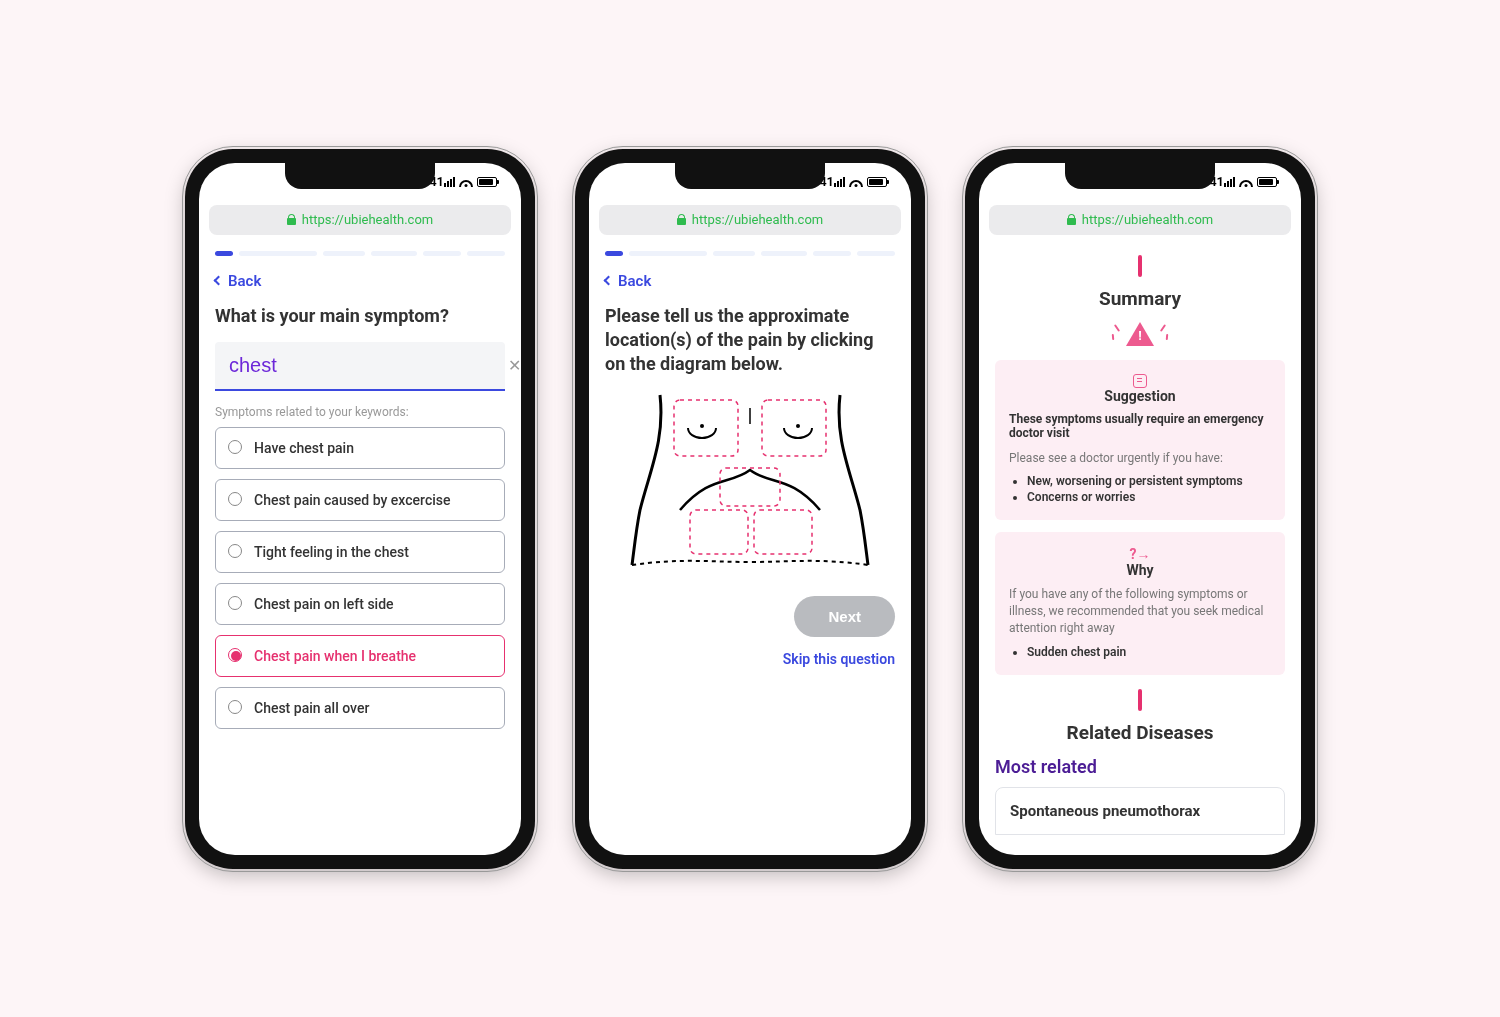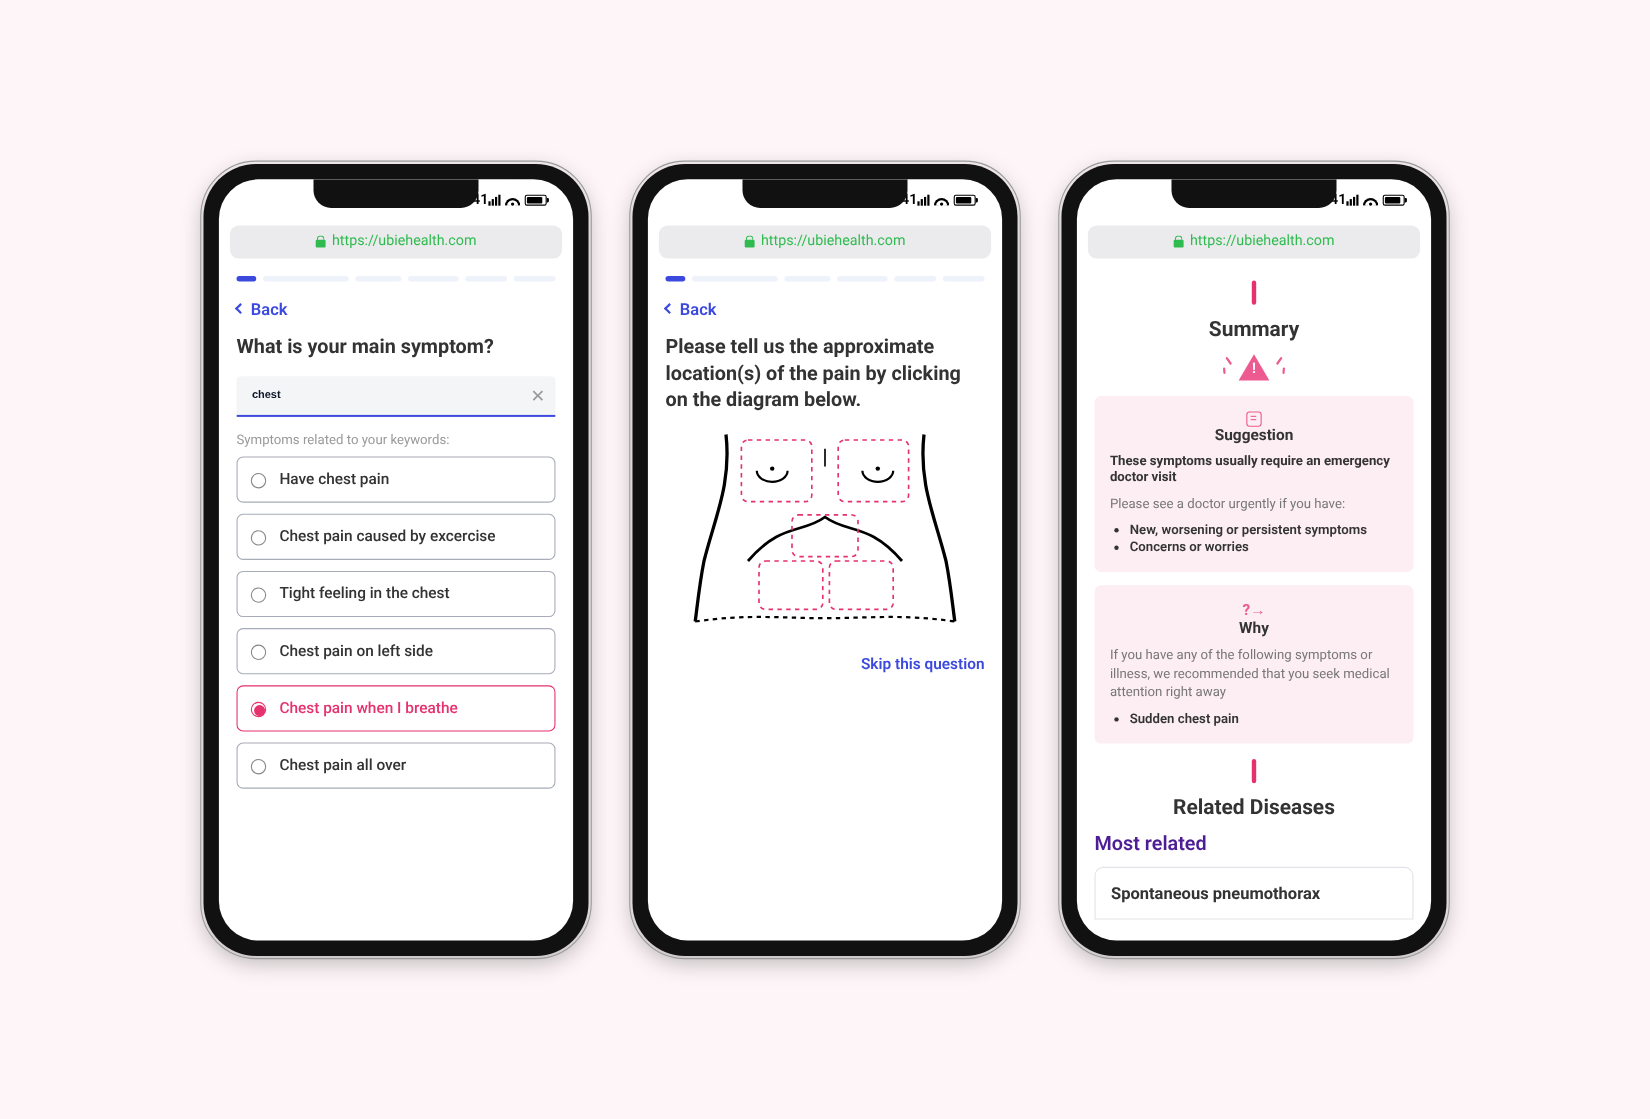--- a/index.html
+++ b/index.html
@@ -113,26 +113,26 @@
   .progress-seg:nth-child(4){flex:1;}
   .progress-seg:nth-child(5){width:38px;}
   .progress-seg:nth-child(6){width:38px;}
 
   .back-link { display:flex; align-items:center; gap:6px; color:#3b49df; font-size:15px; font-weight:600; cursor:pointer; margin-bottom:14px; }
   .chevron-left { width:7px; height:7px; border-left:2px solid #3b49df; border-bottom:2px solid #3b49df; transform:rotate(45deg); }
 
   .question { font-size:18px; font-weight:700; color:#333; line-height:1.35; margin-bottom:14px; }
 
   .search-wrap { display:flex; align-items:center; background:#f4f5f7; border-radius:4px 4px 0 0; border-bottom:2px solid #3b49df; margin-bottom:14px; }
-  .search-wrap input { flex:1; border:none; background:transparent; padding:12px 14px; font-size:10px; font-weight:700; color:#0f172a; outline:none; }
+  .search-wrap input { flex:1; border:none; background:transparent; padding:12px 14px; font-size:20px; font-weight:400; color:#6d28d9; outline:none; }
   .clear-btn { width:32px; text-align:center; color:#999; font-size:16px; cursor:pointer; }
 
   .hint { font-size:12px; color:#999; margin-bottom:8px; }
 
-  .option { border:1px solid #a7acb8; border-radius:6px; padding:12px 12px; display:flex; align-items:flex-end; gap:12px; margin-bottom:10px; cursor:pointer; font-size:14px; color:#333; font-weight:500; }
+  .option { border:1px solid #a7acb8; border-radius:6px; padding:12px 12px; display:flex; align-items:flex-start; gap:12px; margin-bottom:10px; cursor:pointer; font-size:14px; color:#333; font-weight:500; }
   .option .radio { width:14px; height:14px; border:1.5px solid #888; border-radius:50%; flex-shrink:0; }
   .option.selected { border-color:#e6316f; color:#e6316f; }
   .option.selected .radio { border-color:#e6316f; position:relative; }
   .option.selected .radio::after { content:''; position:absolute; left:2px; top:2px; width:10px; height:10px; background:#e6316f; border-radius:50%; }
 
   
   .diagram-wrap { display:flex; justify-content:center; margin: 14px 0 26px; }
   .diagram-svg { width: 260px; height: 180px; }
   .next-row { display:flex; justify-content:flex-end; }
   .next-btn { background:#b9bbbf; color:#fff; border:none; border-radius:22px; padding:12px 34px; font-size:15px; font-weight:600; cursor:pointer; }
@@ -291,20 +291,23 @@
           <path d="M12 175 C 60 168, 90 172, 130 172 C 170 172, 200 168, 248 175" stroke="#000" stroke-width="2" fill="none" stroke-dasharray="4 4"></path>
 
           <rect x="54" y="10" width="64" height="56" rx="6" fill="none" stroke="#e6316f" stroke-width="1.5" stroke-dasharray="4 4"></rect>
           <rect x="142" y="10" width="64" height="56" rx="6" fill="none" stroke="#e6316f" stroke-width="1.5" stroke-dasharray="4 4"></rect>
           <rect x="100" y="78" width="60" height="38" rx="6" fill="none" stroke="#e6316f" stroke-width="1.5" stroke-dasharray="4 4"></rect>
           <rect x="70" y="120" width="58" height="44" rx="6" fill="none" stroke="#e6316f" stroke-width="1.5" stroke-dasharray="4 4"></rect>
           <rect x="134" y="120" width="58" height="44" rx="6" fill="none" stroke="#e6316f" stroke-width="1.5" stroke-dasharray="4 4"></rect>
         </svg>
       </div>
 
+      <div class="next-row">
+        <button class="next-btn">Next</button>
+      </div>
       <div class="skip">Skip this question</div>
     </div>
   </div>
 </div>
 
 <div class="phone">
   <div class="screen">
     <div class="notch"></div>
     <div class="status-bar">
       <span>9:41</span>

